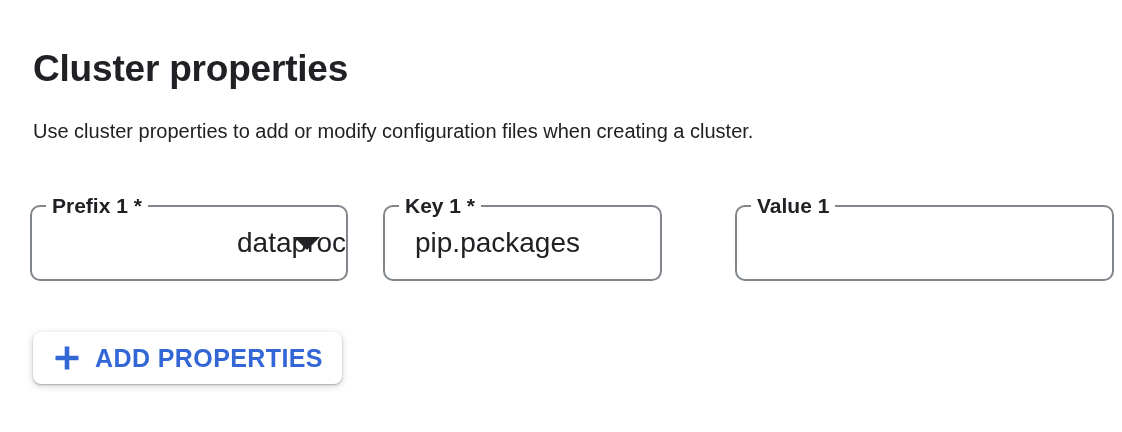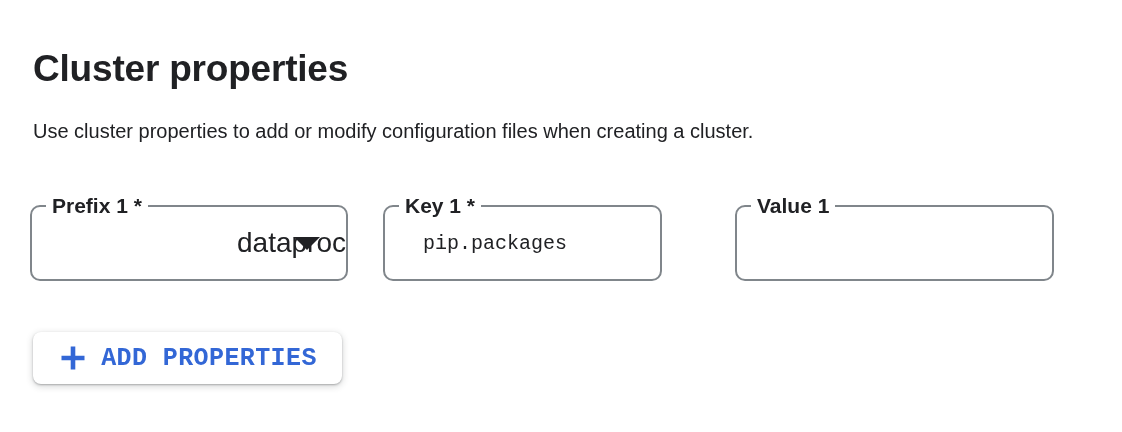--- a/index.html
+++ b/index.html
@@ -35,42 +35,42 @@
 
   .field{
     position:absolute;top:205px;height:76px;
     border:2px solid var(--field-border);
     border-radius:10px;
     background:var(--background);
     display:flex;align-items:center;
   }
   .field-prefix{left:30px;width:318px;cursor:pointer;justify-content:flex-end;}
   .field-key{left:383px;width:279px;}
-  .field-value{left:735px;width:319px;padding-left:36px;}
+  .field-value{left:735px;width:379px;padding-left:36px;}
 
   .field-label{
     position:absolute;top:-15px;left:14px;
     background:var(--background);
     padding:0 6px;
     font-size:21px;font-weight:700;line-height:27px;
     color:var(--text-primary);
     white-space:nowrap;
   }
 
   .field-text{
     font-size:28px;color:var(--text-primary);
     padding-left:34px;
     white-space:nowrap;overflow:hidden;
   }
   .field input{
     position:absolute;left:22px;top:2px;bottom:2px;right:4px;
     border:none;outline:none;background:transparent;
-    font-family:Liberation Mono, monospace;
-    font-size:20px;color:var(--text-primary);
-    padding:0;margin:16px;
+    font-family:Liberation Sans, sans-serif;
+    font-size:28px;color:var(--text-primary);
+    padding:0;margin:8px;
   }
   .field-value input{right:3px;}
 
   .dropdown-arrow{
     position:absolute;right:26px;top:50%;
     margin-top:-6px;
     width:0;height:0;
     border-left:13px solid transparent;
     border-right:13px solid transparent;
     border-top:13px solid var(--text-primary);
@@ -78,21 +78,21 @@
 
   .add-btn{
     position:absolute;left:33px;top:332px;
     width:309px;height:52px;
     background:var(--background);
     border:none;border-radius:8px;
     box-shadow:0 1px 2px rgba(60,64,67,0.35), 0 2px 6px 1px rgba(60,64,67,0.18);
     display:flex;align-items:center;justify-content:center;
     gap:13px;
     cursor:pointer;
-    font-family:Liberation Mono, monospace;
+    font-family:Liberation Sans, sans-serif;
   }
   .add-btn-label{
     font-size:25px;font-weight:700;letter-spacing:0.4px;
     color:var(--accent-blue);
     white-space:nowrap;
   }
   .plus-icon{display:block;}
 </style>
 </head>
 <body>

